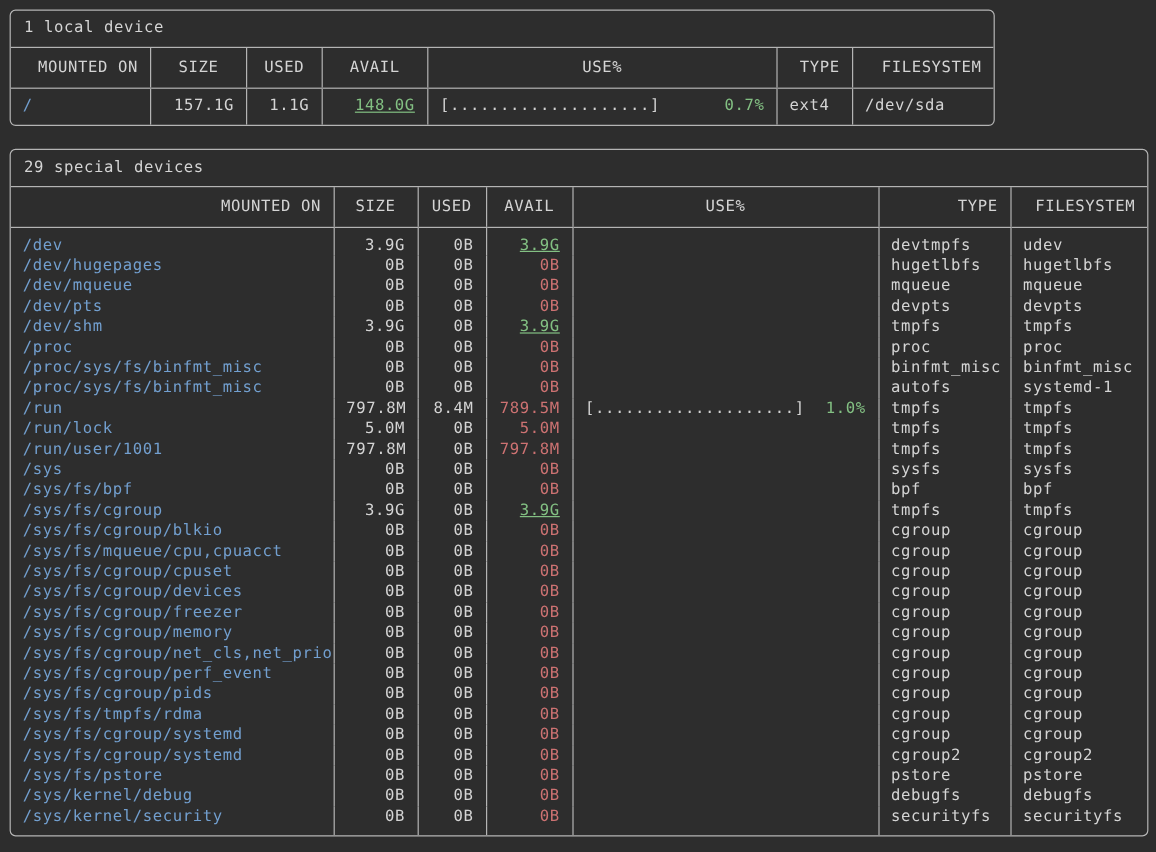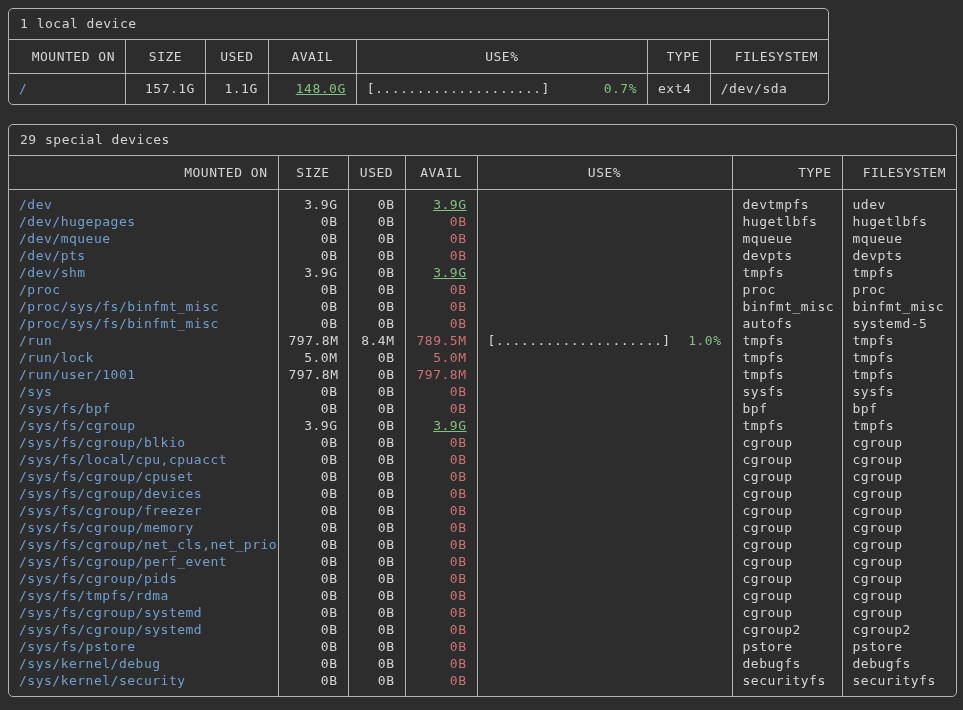--- a/index.html
+++ b/index.html
@@ -252,21 +252,21 @@
     <td class="c-num">0B</td>
     <td class="c-num">0B</td>
     <td class="c-num color-red">0B</td>
     <td>
       <div class="usebar">
         <span class="bar"></span>
         <span class="pct"></span>
       </div>
     </td>
     <td>autofs</td>
-    <td>systemd-5</td>
+    <td>systemd-1</td>
   </tr>
 
   <tr>
     <td class="c-mount">/run</td>
     <td class="c-num">797.8M</td>
     <td class="c-num">8.4M</td>
     <td class="c-num color-red">789.5M</td>
     <td>
       <div class="usebar">
         <span class="bar">[....................]</span>
@@ -361,21 +361,21 @@
       <div class="usebar">
         <span class="bar"></span>
         <span class="pct"></span>
       </div>
     </td>
     <td>cgroup</td>
     <td>cgroup</td>
   </tr>
 
   <tr>
-    <td class="c-mount">/sys/fs/local/cpu,cpuacct</td>
+    <td class="c-mount">/sys/fs/mqueue/cpu,cpuacct</td>
     <td class="c-num">0B</td>
     <td class="c-num">0B</td>
     <td class="c-num color-red">0B</td>
     <td>
       <div class="usebar">
         <span class="bar"></span>
         <span class="pct"></span>
       </div>
     </td>
     <td>cgroup</td>

